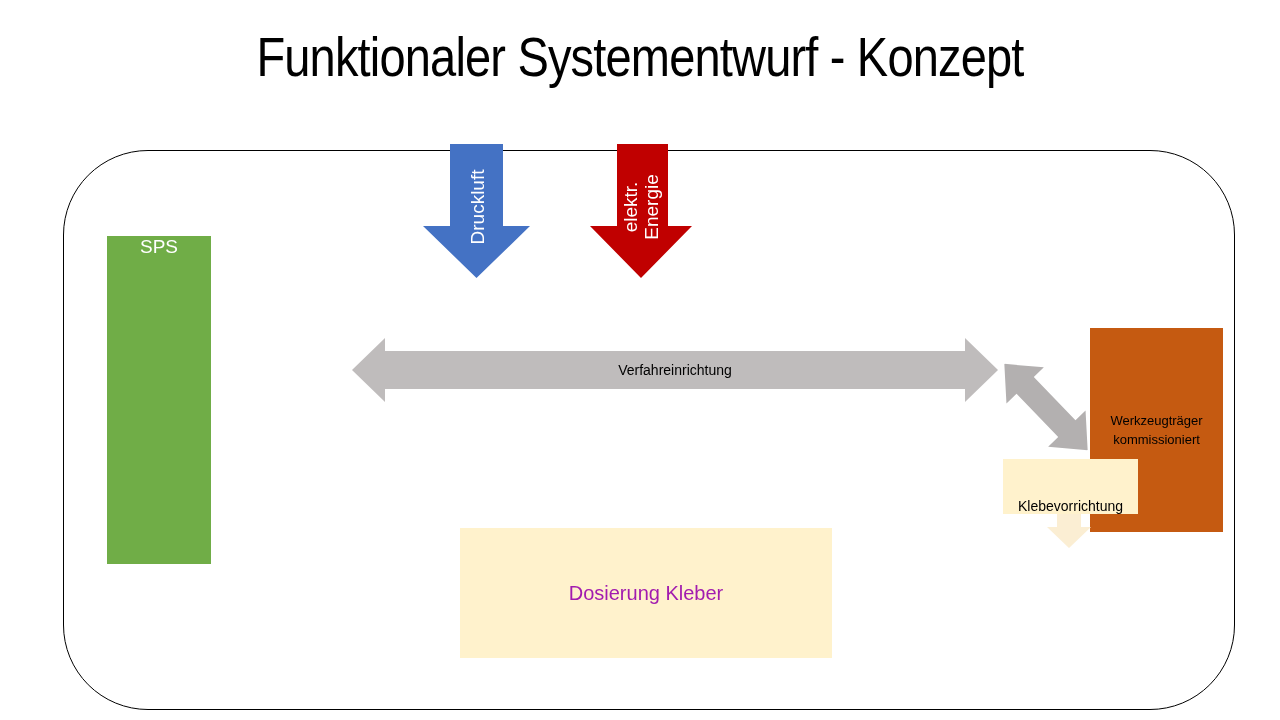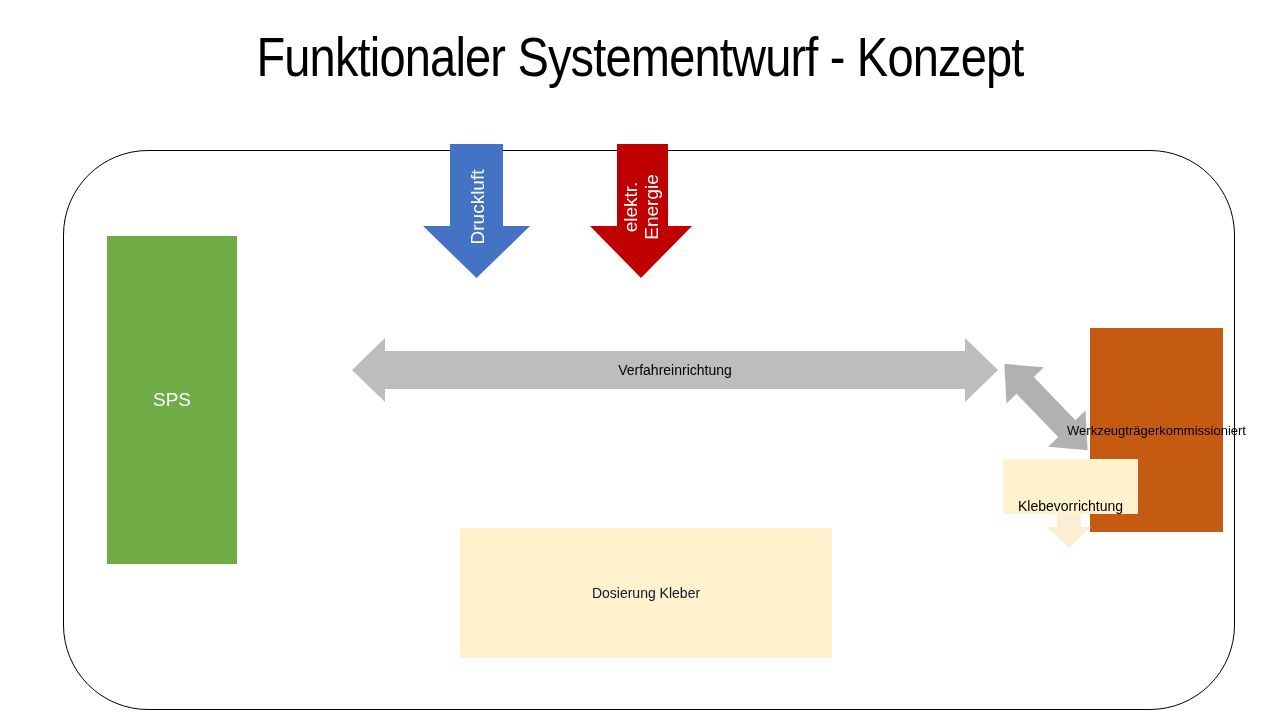--- a/index.html
+++ b/index.html
@@ -22,23 +22,23 @@
 
   
   .boundary{
     left:63px;top:150px;width:1170px;height:558px;
     border:1.4px solid #000;border-radius:85px;
     background:transparent;z-index:0;
   }
 
   
   .sps-box{
-    left:107px;top:236px;width:130px;height:328px;
+    left:107px;top:236px;width:104px;height:328px;
     background:var(--green);z-index:2;
-    display:flex;align-items:center;justify-content:center;
+    display:flex;align-items:flex-start;justify-content:center;
     color:#fff;font-size:19px;
   }
 
   
   .down-arrow{width:107px;height:134px;z-index:3;}
   .down-arrow svg{display:block;width:100%;height:100%;}
   .arrow-blue{left:423px;top:144px;color:var(--blue);}
   .arrow-red{left:590px;top:144px;width:102px;color:var(--dark-red);}
   .v-label{
     position:absolute;left:50%;top:47%;
@@ -61,39 +61,39 @@
     left:986px;top:377px;width:120px;height:60px;z-index:1;
     transform:rotate(46deg);transform-origin:50% 50%;
     color:var(--gray-dark);
   }
   .diag-arrow svg{display:block;width:100%;height:100%;}
 
   
   .tool-box{
     left:1090px;top:328px;width:133px;height:204px;
     background:var(--orange);z-index:2;
-    display:flex;flex-direction:row;align-items:center;justify-content:center;
+    display:flex;flex-direction:column;align-items:center;justify-content:center;
     font-size:13px;line-height:19px;color:#000;text-align:center;
   }
 
   
   .glue-fixture-box{
     left:1003px;top:459px;width:135px;height:55px;
     background:var(--cream);z-index:4;
     display:flex;align-items:flex-end;justify-content:center;
     font-size:14px;color:#000;
   }
   .small-down-arrow{left:1047px;top:514px;width:44px;height:34px;z-index:3;color:var(--cream-light);}
   .small-down-arrow svg{display:block;width:100%;height:100%;}
 
   .dosing-box{
     left:460px;top:528px;width:372px;height:130px;
     background:var(--cream);z-index:2;
     display:flex;align-items:center;justify-content:center;
-    font-size:14px;color:#0f172a;
+    font-size:20px;color:#a21caf;
   }
 </style>
 </head>
 <body>
 
 <div class="abs slide-title">Funktionaler Systementwurf - Konzept</div>
 
 <div class="abs boundary"></div>
 
 <div class="abs down-arrow arrow-blue">

